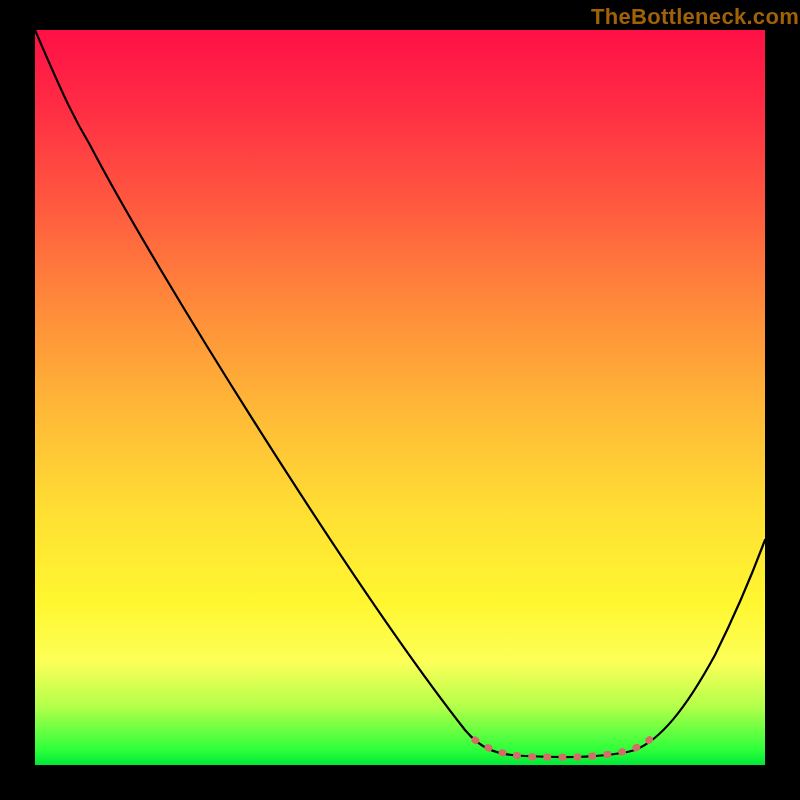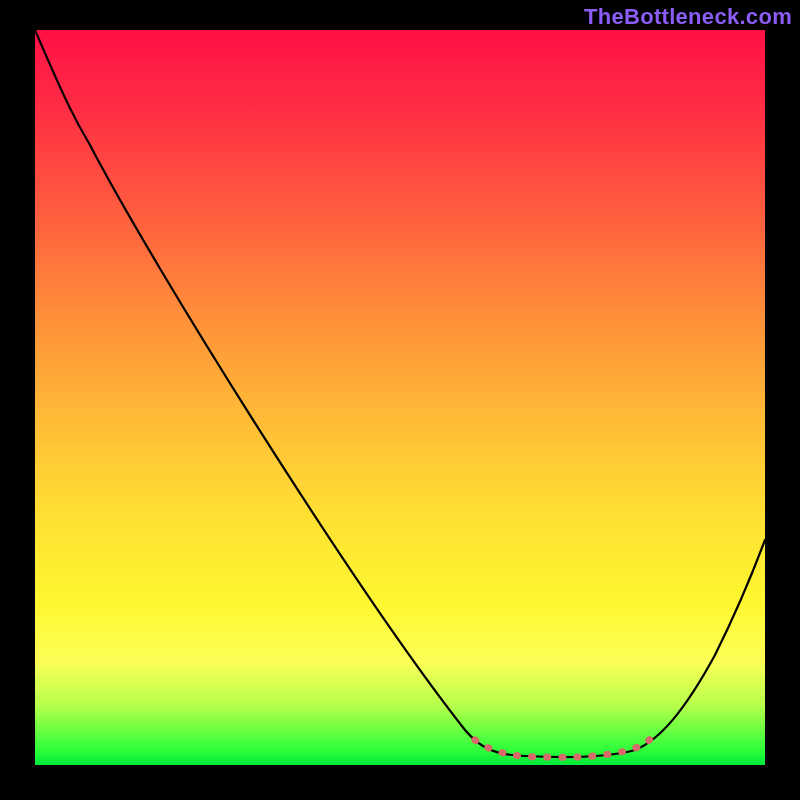--- a/index.html
+++ b/index.html
@@ -13,22 +13,22 @@
   }
   .frame {
     position: relative;
     width: 800px;
     height: 800px;
     background: #000;
   }
   .watermark {
     position: absolute;
     top: 4px;
-    right: 8px;
-    color: #8b5cf6;
+    right: 1px;
+    color: #a16207;
     font-size: 22px;
     font-weight: 600;
     letter-spacing: 0.3px;
     z-index: 5;
     user-select: none;
   }
   .plot-area {
     position: absolute;
     left: 35px;
     top: 30px;

